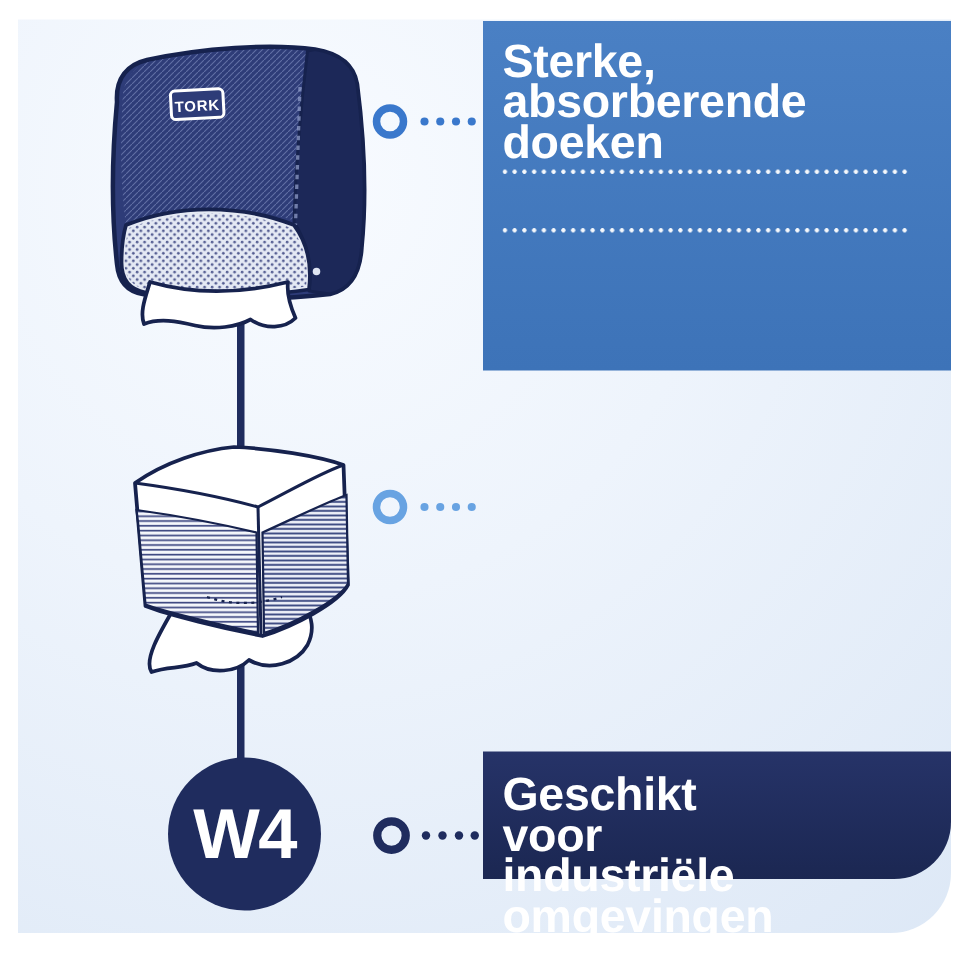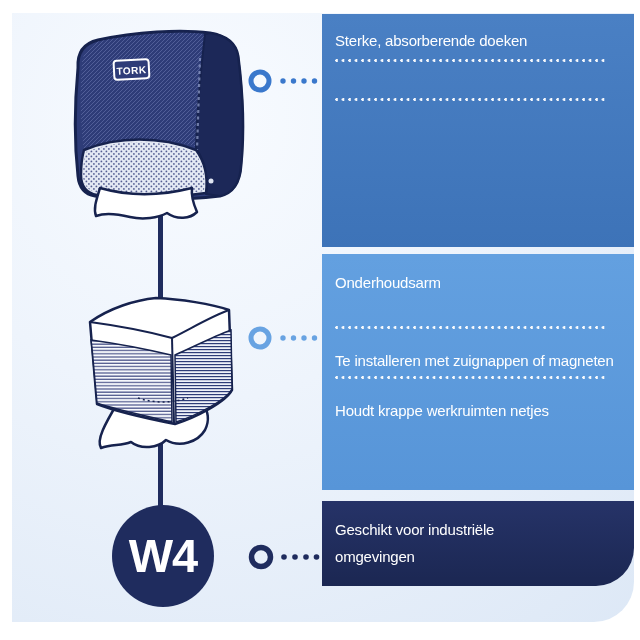--- a/index.html
+++ b/index.html
@@ -17,21 +17,21 @@
     position:absolute;left:322px;width:312px;box-sizing:border-box;
     padding:0 18px 0 13px;
   }
   .panel-top{top:14px;height:233px;background:linear-gradient(180deg,#4a80c4 0%,#3d73b8 100%);}
   .panel-middle{top:254px;height:236px;background:linear-gradient(180deg,#63a0e0 0%,#5795d8 100%);}
   .panel-bottom{
     top:501px;height:85px;background:linear-gradient(180deg,#263368 0%,#1b2752 100%);
     border-bottom-right-radius:38px;
   }
   .feature{
-    color:#ffffff;font-weight:400;font-size:15px;line-height:27px;letter-spacing:-0.2px;
+    color:#ffffff;font-weight:700;font-size:31px;line-height:27px;letter-spacing:-0.2px;
   }
   .divider{
     height:3px;width:272px;
     background-image:radial-gradient(circle at 1.6px 1.5px, rgba(255,255,255,0.95) 1.25px, transparent 1.6px);
     background-size:6.5px 3px;background-repeat:repeat-x;
   }
   
   .p1-f1{margin-top:13px;max-width:290px;}
   .p1-d1{margin-top:5px;}
   .p1-f2{margin-top:14px;}
@@ -154,24 +154,17 @@
       </g>
     </g>
   </svg>
 
   <div class="panel panel-top">
     <div class="feature p1-f1">Sterke, absorberende doeken</div>
     <div class="divider p1-d1"></div>
     <div class="divider p1-d2"></div>
   </div>
 
-  <div class="panel panel-middle">
-    <div class="feature p2-f1">Onderhoudsarm</div>
-    <div class="divider p2-d1"></div>
-    <div class="feature p2-f2">Te installeren met zuignappen of magneten</div>
-    <div class="divider p2-d2"></div>
-    <div class="feature p2-f3">Houdt krappe werkruimten netjes</div>
-  </div>
 
   <div class="panel panel-bottom">
     <div class="feature p3-f1">Geschikt voor industriële omgevingen</div>
   </div>
 </div>
 
 </body></html>

